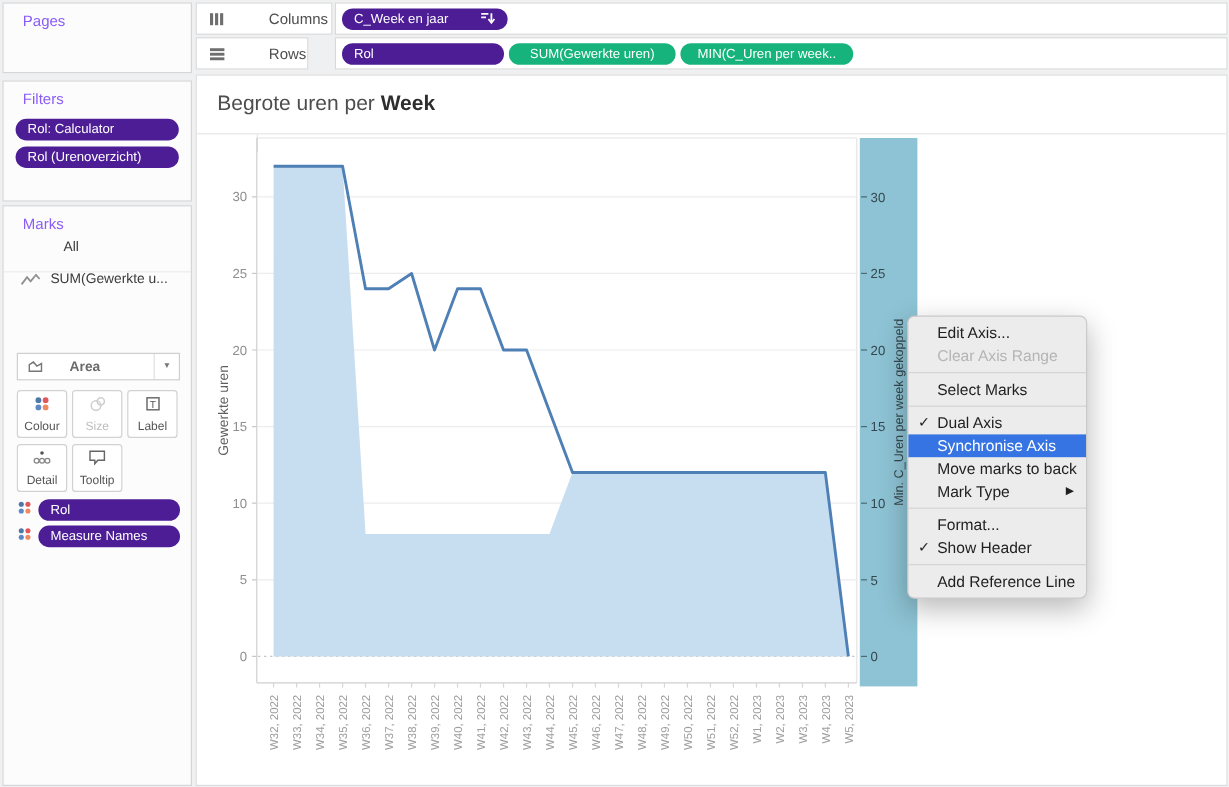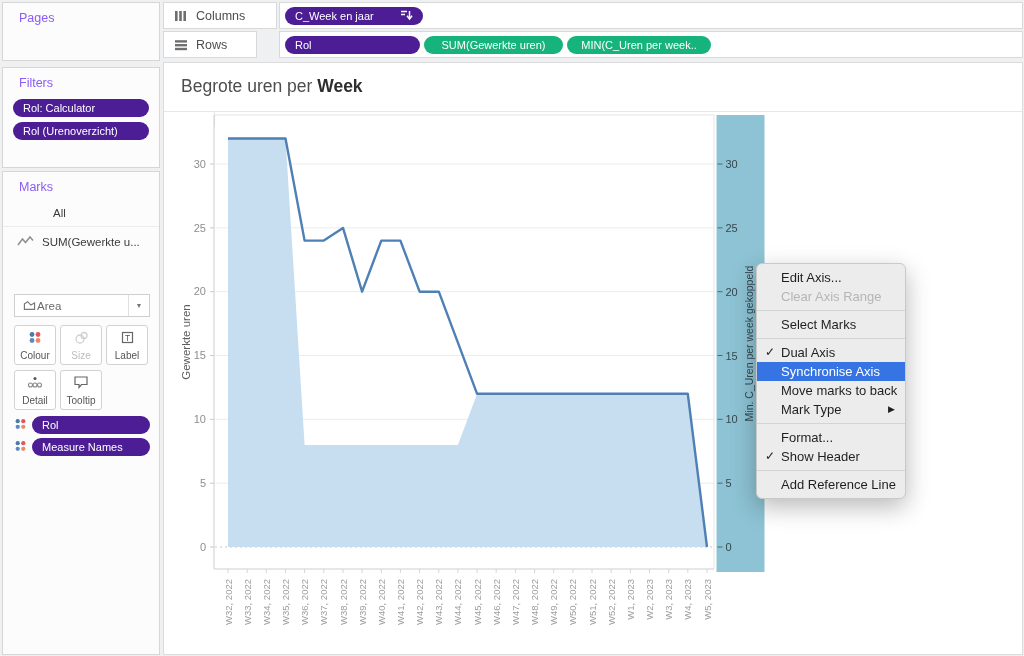--- a/index.html
+++ b/index.html
@@ -1,39 +1,39 @@
 <!DOCTYPE html>
 <html><head>
 <meta charset="utf-8">
 <style>
   html,body{margin:0;padding:0;}
   body{width:1024px;height:656px;position:relative;overflow:hidden;background:#eff0f1;
        font-family:"Liberation Sans",sans-serif;-webkit-font-smoothing:antialiased;}
   .panel{position:absolute;background:#fcfcfc;border:1px solid #d6d6d6;box-sizing:border-box;}
   .panel-title{font-size:12.5px;color:#8b5cf6;padding:8px 0 0 16px;}
   .shelfbox{position:absolute;height:27px;background:#fff;border:1px solid #d9d9d9;box-sizing:border-box;
-            display:flex;align-items:center;}
+            display:flex;align-items:center;gap:28px;}
   .shelf-label{font-size:12.5px;color:#4e4e4e;margin-left:8px;}
   .shelf-icon{margin-left:10px;display:inline-flex;}
   .pill{height:18px;border-radius:9px;color:#fff;font-size:11px;display:flex;align-items:center;
         box-sizing:border-box;padding:0 10px;white-space:nowrap;overflow:hidden;}
   .pill.blue{background:#4c1d95;}
   .pill.green{background:#16b47c;justify-content:center;}
   .pill .pill-label{overflow:hidden;white-space:nowrap;}
   .pill .sort-ic{margin-left:auto;display:inline-flex;}
   .pill-row{display:flex;gap:4px;align-items:center;}
   .fpill{width:136px;margin:0 0 5px 10px;}
   .card{position:absolute;left:163px;top:62px;width:860px;height:593px;background:#fff;
         border:1px solid #dcdcdc;box-sizing:border-box;}
   .sheet-title{position:absolute;left:17px;top:13px;font-size:17.5px;color:#4d4d4d;white-space:pre;}
   .sheet-title b{color:#2e2e2e;}
   .title-sep{position:absolute;left:0;top:48px;width:100%;border-top:1px solid #e7e7e7;}
   .corner-v{position:absolute;left:50px;top:49px;height:15px;border-left:1px solid #e2e2e2;}
   
-  .mk-row{display:flex;align-items:center;height:30px;font-size:11.5px;color:#3b3b3b;padding-left:14px;}
+  .mk-row{display:flex;align-items:flex-start;height:30px;font-size:11.5px;color:#3b3b3b;padding-left:14px;}
   .mk-row .mk-label{margin-left:8px;}
   .mk-all{padding-left:42px;border-bottom:1px solid #ececec;height:26px;}
   .mk-sel .mk-label{font-weight:bold;color:#222;}
   .mk-dd{position:absolute;left:11px;top:122px;width:136px;height:23px;border:1px solid #cfcfcf;
          background:#fff;display:flex;align-items:center;font-size:11.5px;color:#6b6b6b;box-sizing:border-box;}
   .mk-dd .dd-arrow{margin-left:auto;border-left:1px solid #e0e0e0;width:20px;text-align:center;
                    font-size:7px;color:#777;align-self:stretch;display:flex;align-items:center;justify-content:center;}
   .mk-btn{position:absolute;width:42px;height:40px;border:1px solid #d2d2d2;border-radius:3px;background:#fff;
           box-sizing:border-box;display:flex;flex-direction:column;align-items:center;justify-content:center;gap:2px;}
   .mk-btn .b-label{font-size:10px;color:#555;}
@@ -83,21 +83,21 @@
           </svg></span>
       <span class="mk-label">SUM(Gewerkte u...</span>
     </div>
   </div>
   <div class="mk-dd">
     <span style="margin-left:8px;display:inline-flex;">
         <svg width="13" height="11" viewBox="0 0 15 13">
           <path d="M1.5 11 V4.5 L5.5 2 L9 6 L13.5 3.5 V11 Z" fill="none" stroke="#777" stroke-width="1.4"></path>
         </svg>
       </span>
-    <span style="margin-left:1px;">Area</span>
+    <span style="margin-left:22px;font-weight:bold;">Area</span>
     <span class="dd-arrow">▼</span>
   </div>
 
   <div class="mk-btn" style="left:11px;top:153px;">
     <span><svg width="14" height="13" viewBox="0 0 14 13">
           <circle cx="4" cy="3.5" r="2.4" fill="#4e79a7"></circle>
           <circle cx="10" cy="3.5" r="2.4" fill="#e0585b"></circle>
           <circle cx="4" cy="9.5" r="2.4" fill="#5d87c5"></circle>
           <circle cx="10" cy="9.5" r="2.4" fill="#ee8a62"></circle>
         </svg></span>

